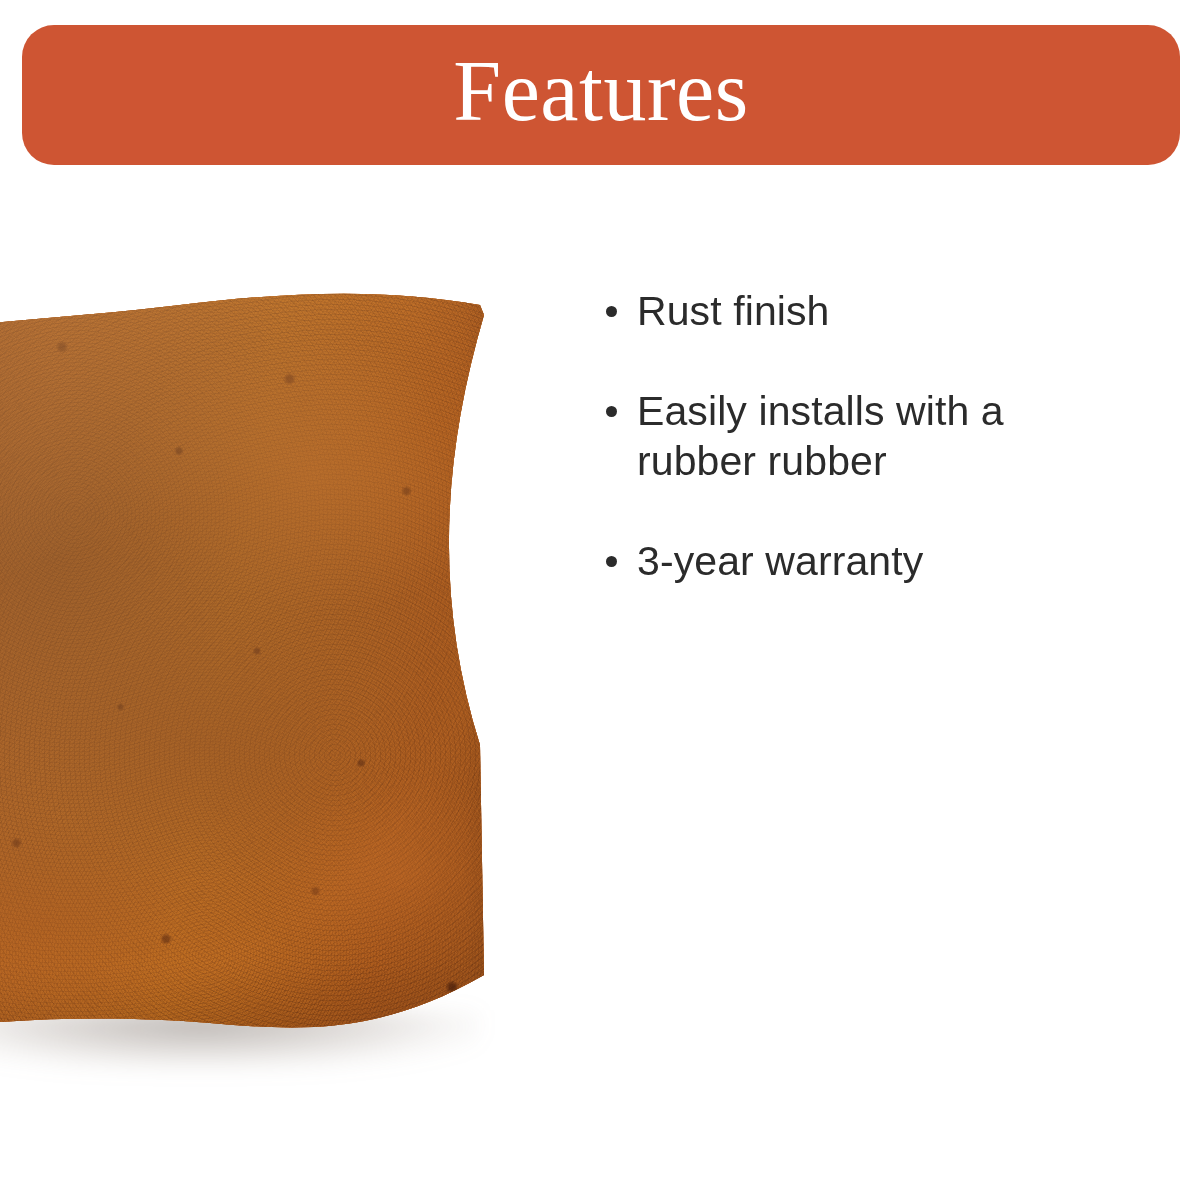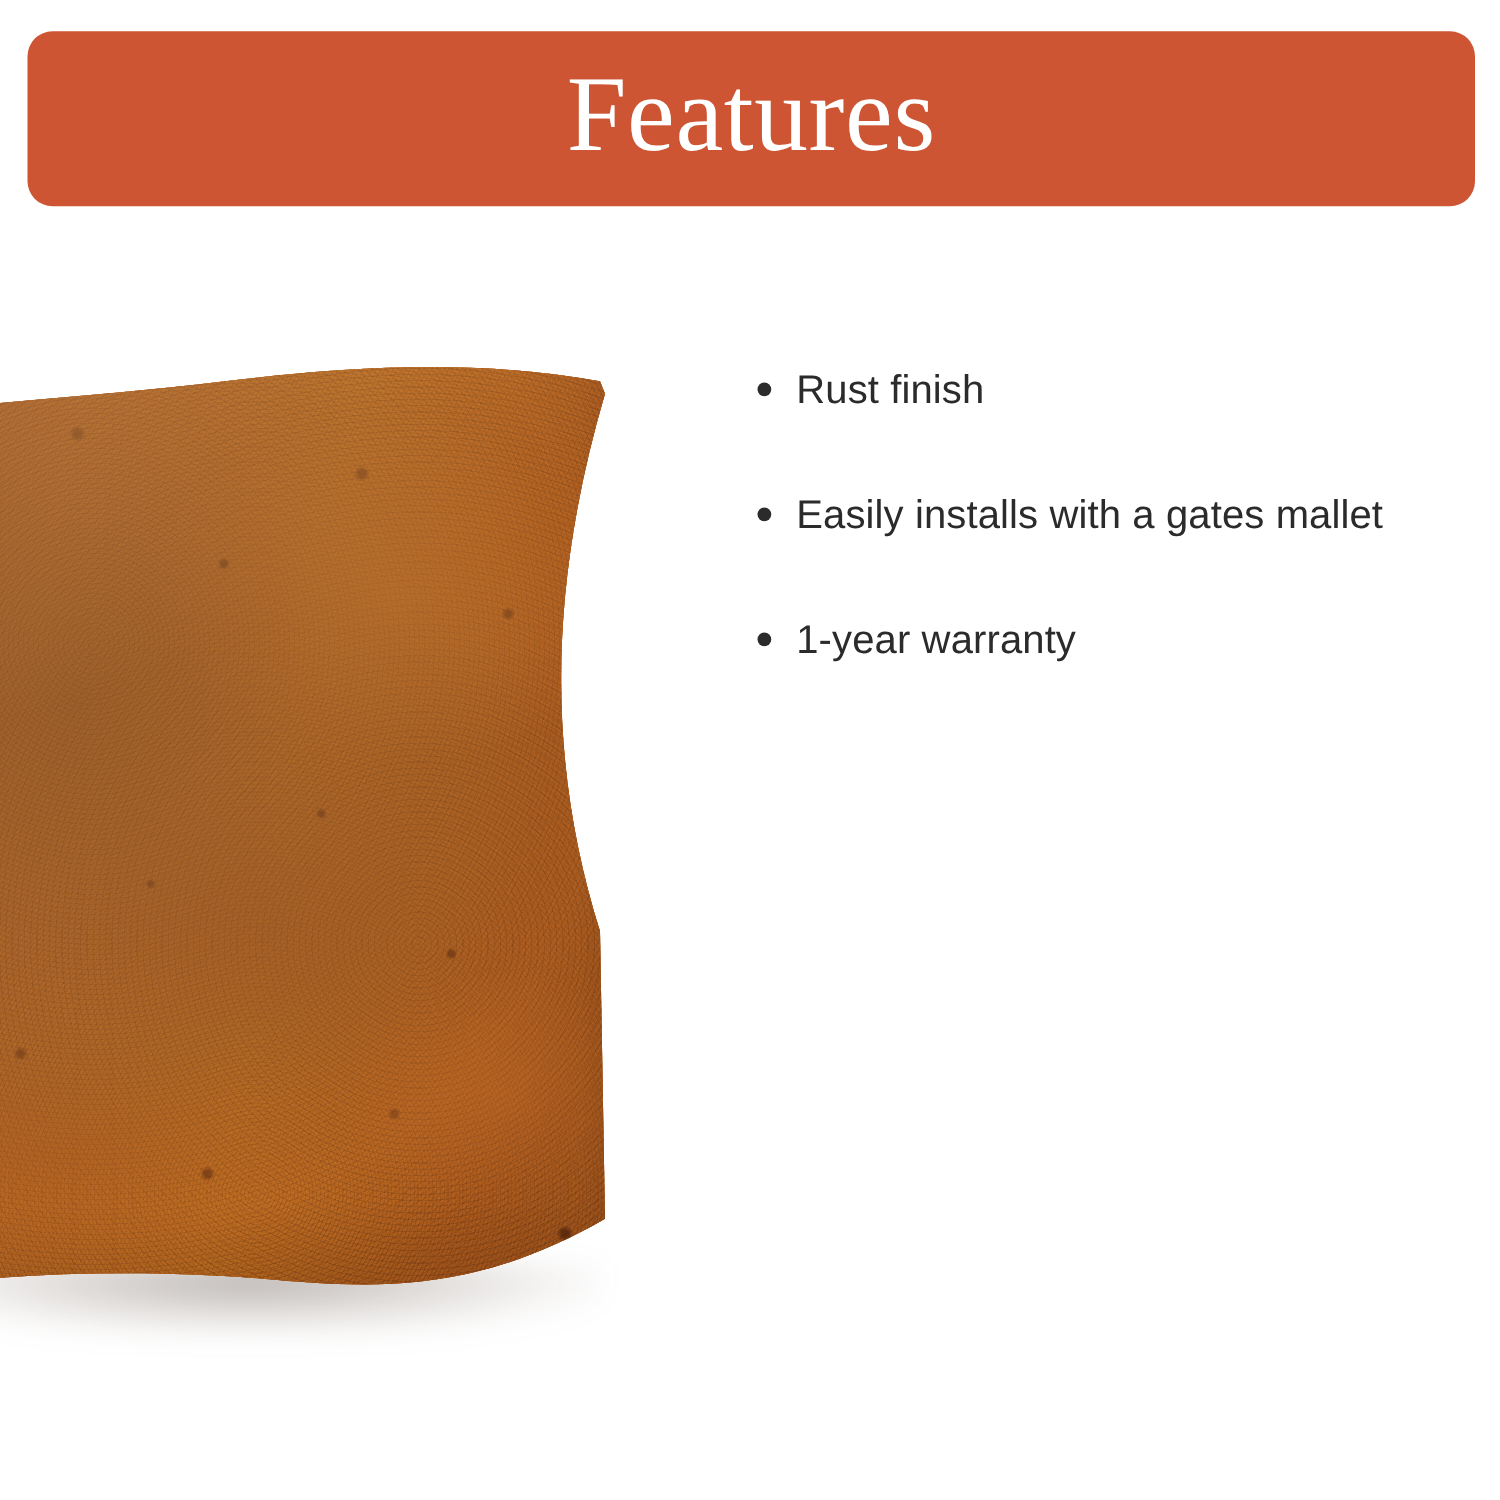--- a/index.html
+++ b/index.html
@@ -21,21 +21,21 @@
   }
 
   
   .banner {
     position: absolute;
     left: 22px;
     top: 25px;
     width: 1158px;
     height: 140px;
     background: #ce5533;
-    border-radius: 20px;
+    border-radius: 32px;
     display: flex;
     align-items: center;
     justify-content: center;
   }
   .banner-title {
     font-family: "Liberation Serif", "DejaVu Serif", serif;
     font-size: 86px;
     line-height: 1;
     color: #ffffff;
     letter-spacing: 0.5px;
@@ -124,21 +124,21 @@
     top: 286px;
     width: 520px;
     margin: 0;
     padding: 0;
     list-style: none;
   }
   .feature-item {
     position: relative;
     padding-left: 33px;
     margin-bottom: 50px;
-    font-size: 32px;
+    font-size: 41px;
     line-height: 50px;
     color: #2b2b2b;
     letter-spacing: 0.1px;
   }
   .feature-item:last-child {
     margin-bottom: 0;
   }
   .feature-bullet {
     position: absolute;
     left: 2px;
@@ -164,21 +164,21 @@
     <div class="product-sheen"></div>
   </div>
 
   <ul class="feature-list">
     <li class="feature-item">
       <span class="feature-bullet"></span>
       <span>Rust finish</span>
     </li>
     <li class="feature-item">
       <span class="feature-bullet"></span>
-      <span>Easily installs with a gates mallet</span>
+      <span>Easily installs with a rubber rubber</span>
     </li>
     <li class="feature-item">
       <span class="feature-bullet"></span>
-      <span>1-year warranty</span>
+      <span>3-year warranty</span>
     </li>
   </ul>
 
 </div>
 
 </body></html>

